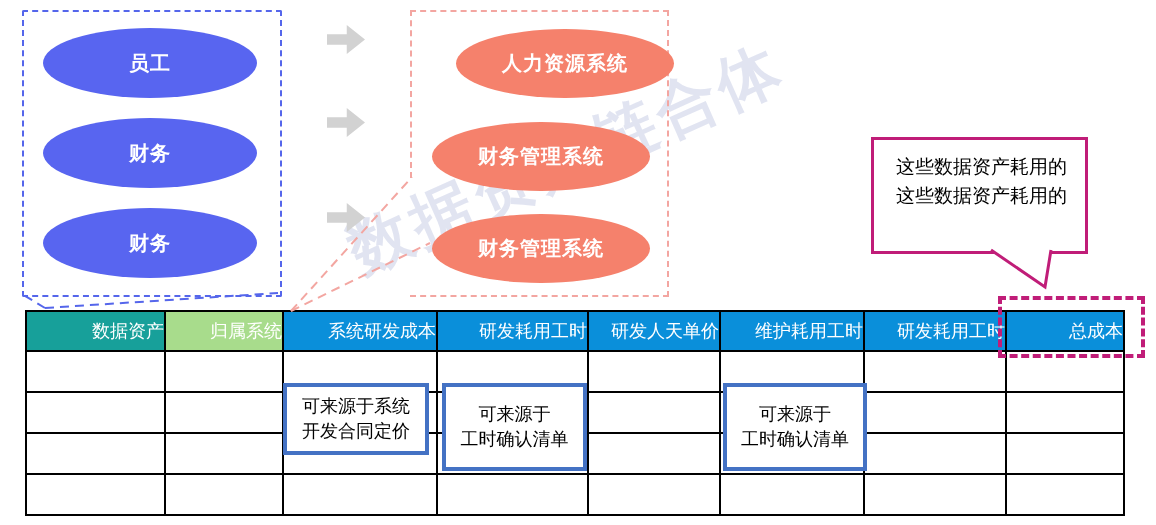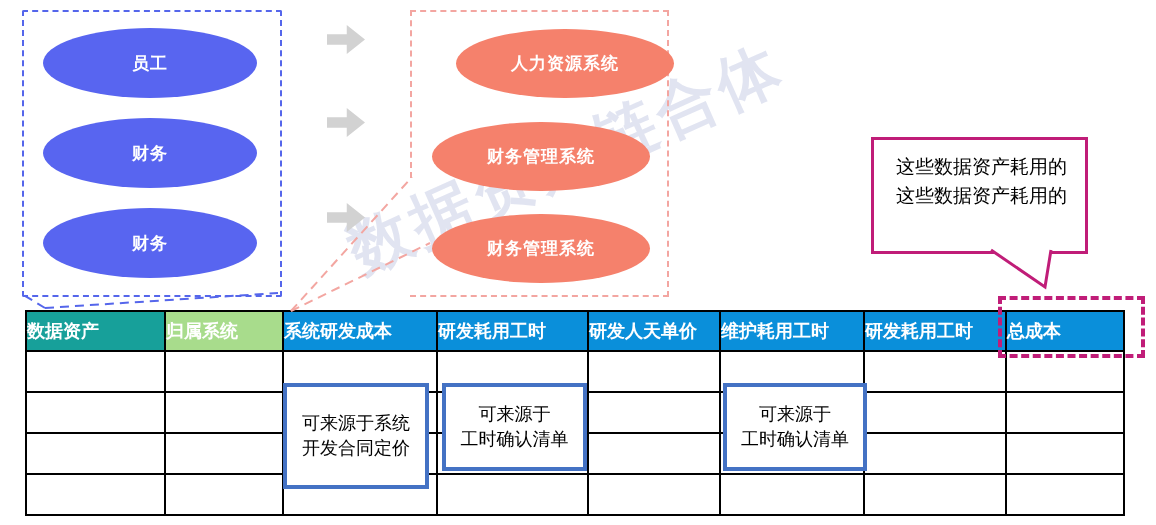--- a/index.html
+++ b/index.html
@@ -26,21 +26,21 @@
   }
 
   .group-box{position:absolute;z-index:2;background:transparent;}
   .src-box{left:22px;top:10px;width:256px;height:283px;border:2px dashed var(--blue-dash);border-radius:2px;}
   .sys-box{left:410px;top:10px;width:257px;height:283px;
            border-top:2px dashed var(--pink-dash);border-right:2px dashed var(--pink-dash);border-bottom:2px dashed var(--pink-dash);}
   .sys-box-left{left:410px;top:10px;width:0;height:168px;border-left:2px dashed var(--pink-dash);}
 
   .ellipse{
     position:absolute;z-index:3;display:flex;align-items:center;justify-content:center;
-    border-radius:50%;color:#fff;font-weight:bold;font-size:17px;letter-spacing:1px;
+    border-radius:50%;color:#fff;font-weight:bold;font-size:20px;letter-spacing:1px;
   }
   .el-blue{background:var(--blue-ellipse);}
   .el-salmon{background:var(--salmon);}
   .e1{left:43px;top:28px;width:214px;height:70px;}
   .e2{left:43px;top:118px;width:214px;height:70px;}
   .e3{left:43px;top:208px;width:214px;height:70px;}
   .s1{left:456px;top:29px;width:218px;height:69px;}
   .s2{left:432px;top:122px;width:218px;height:69px;}
   .s3{left:432px;top:214px;width:218px;height:69px;}
 
@@ -59,32 +59,32 @@
   }
 
   .dash-rect{
     position:absolute;left:998px;top:296px;width:147px;height:62px;z-index:4;
     border:4px dashed var(--magenta);box-sizing:border-box;background:transparent;
   }
 
   .tablewrap{position:absolute;left:25px;top:310px;z-index:2;}
   table.cost{border-collapse:collapse;table-layout:fixed;}
   table.cost th,table.cost td{border:2px solid #000;padding:0;}
-  table.cost th{height:38px;font-size:18px;font-weight:bold;color:#fff;text-align:left;}
+  table.cost th{height:38px;font-size:18px;font-weight:normal;color:#fff;text-align:right;}
   table.cost td{height:39px;background:#fff;}
   th.h-teal{background:var(--teal);}
   th.h-green{background:var(--green);}
   th.h-blue{background:var(--hblue);}
 
   .note{
     position:absolute;z-index:4;background:#fff;border:4px solid var(--note-border);box-sizing:border-box;
     display:flex;flex-direction:column;align-items:center;justify-content:center;
     font-size:18px;line-height:25px;color:#000;text-align:center;
   }
-  .n1{left:283px;top:383px;width:146px;height:106px;}
+  .n1{left:283px;top:383px;width:146px;height:72px;}
   .n2{left:442px;top:383px;width:145px;height:88px;}
   .n3{left:723px;top:383px;width:144px;height:88px;}
 </style>
 </head>
 <body>
 
 <div class="canvas">
 
   <div class="watermark">数据资产链合体</div>
 

